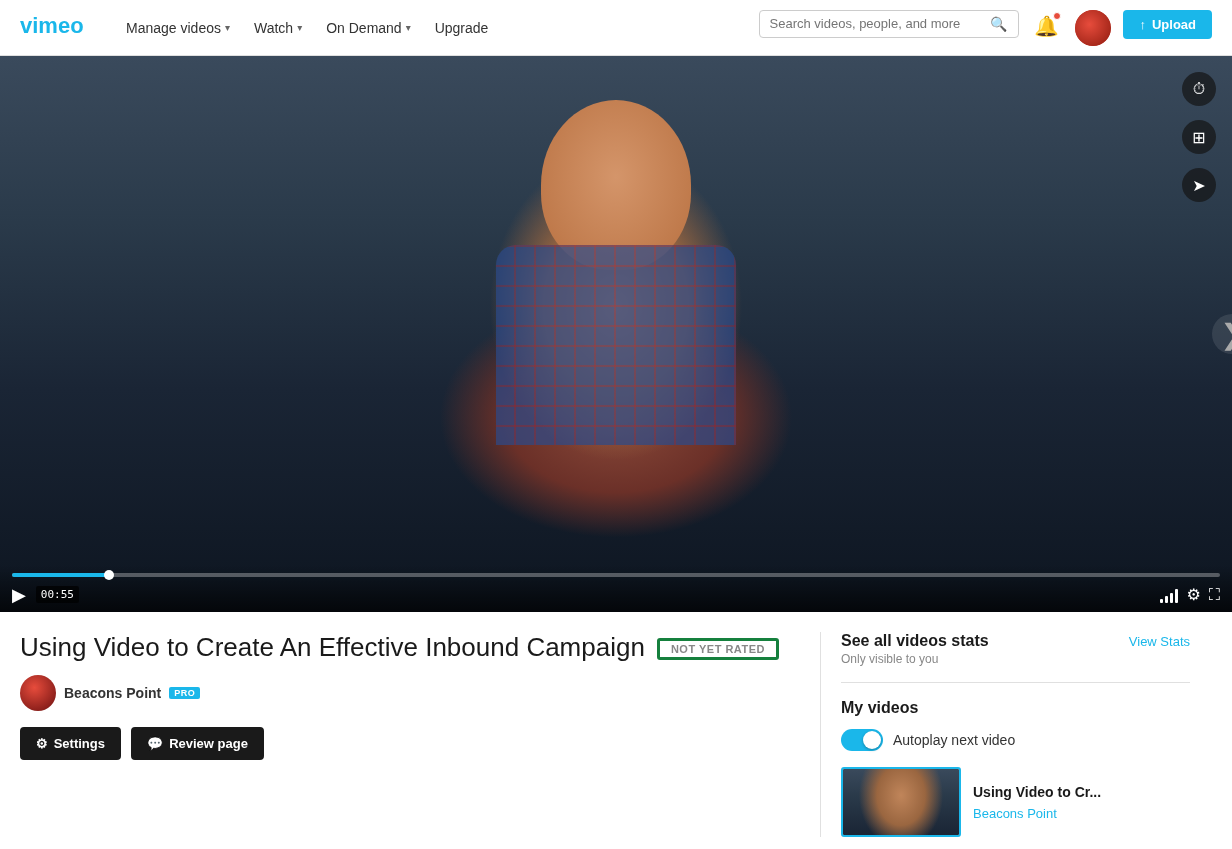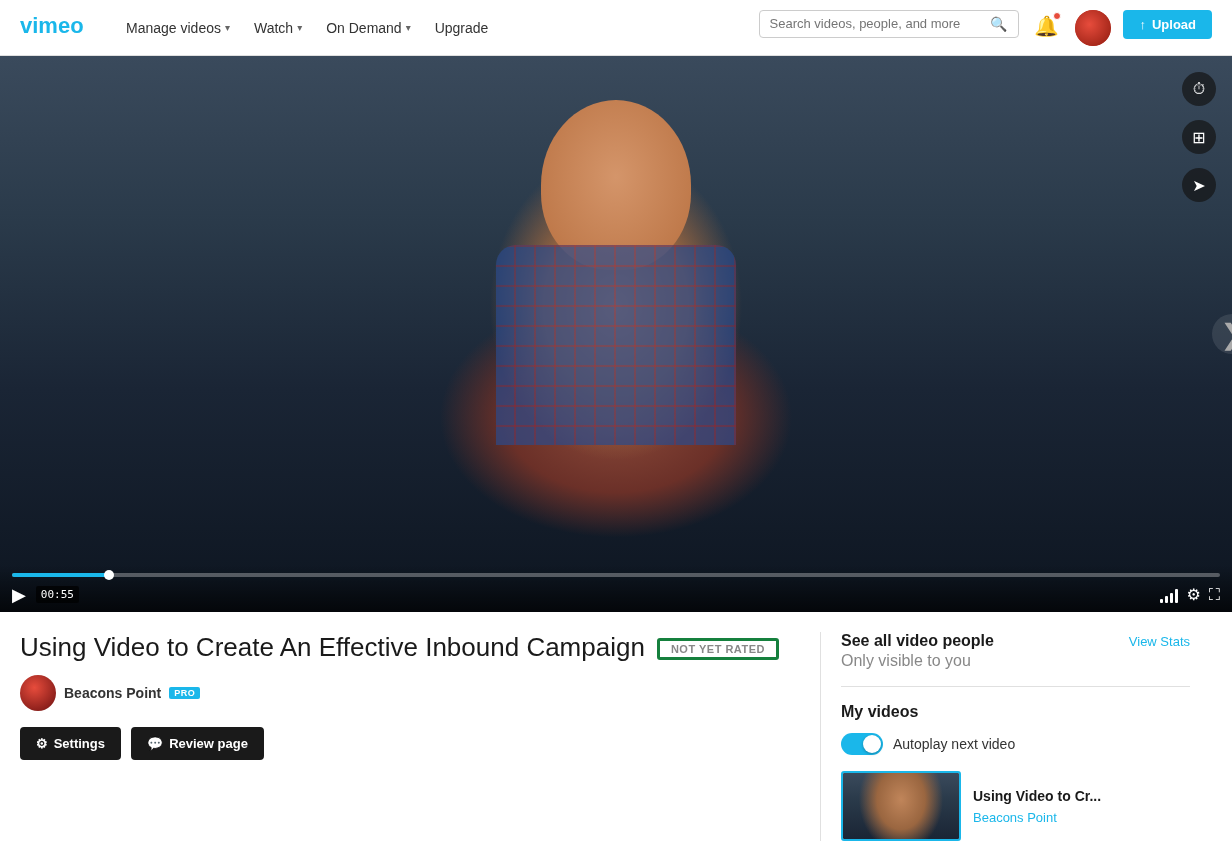--- a/index.html
+++ b/index.html
@@ -398,21 +398,21 @@
       font-weight: 700;
       color: #1a1a1a;
     }
     .view-stats-link {
       font-size: 13px;
       color: #1ab7ea;
       cursor: pointer;
       text-decoration: none;
     }
     .stats-sub {
-      font-size: 16px;
+      font-size: 12px;
       color: #888;
       margin-bottom: 16px;
     }
     .divider {
       height: 1px;
       background: #e0e0e0;
       margin: 16px 0;
     }
     .my-videos-title {
       font-size: 16px;
@@ -589,21 +589,21 @@
       </button>
       <button class="action-btn">
         <span>💬</span>
         <span>Review page</span>
       </button>
     </div>
   </div>
 
   <div class="content-right">
     <div class="stats-header">
-      <span class="stats-title">See all video people</span>
+      <span class="stats-title">See all videos stats</span>
       <a class="view-stats-link" href="#">View Stats</a>
     </div>
     <div class="stats-sub">Only visible to you</div>
     <div class="divider"></div>
     <div class="my-videos-title">My videos</div>
     <div class="autoplay-row">
       <div class="toggle-switch">
         <div class="toggle-knob"></div>
       </div>
       <span class="autoplay-label">Autoplay next video</span>

